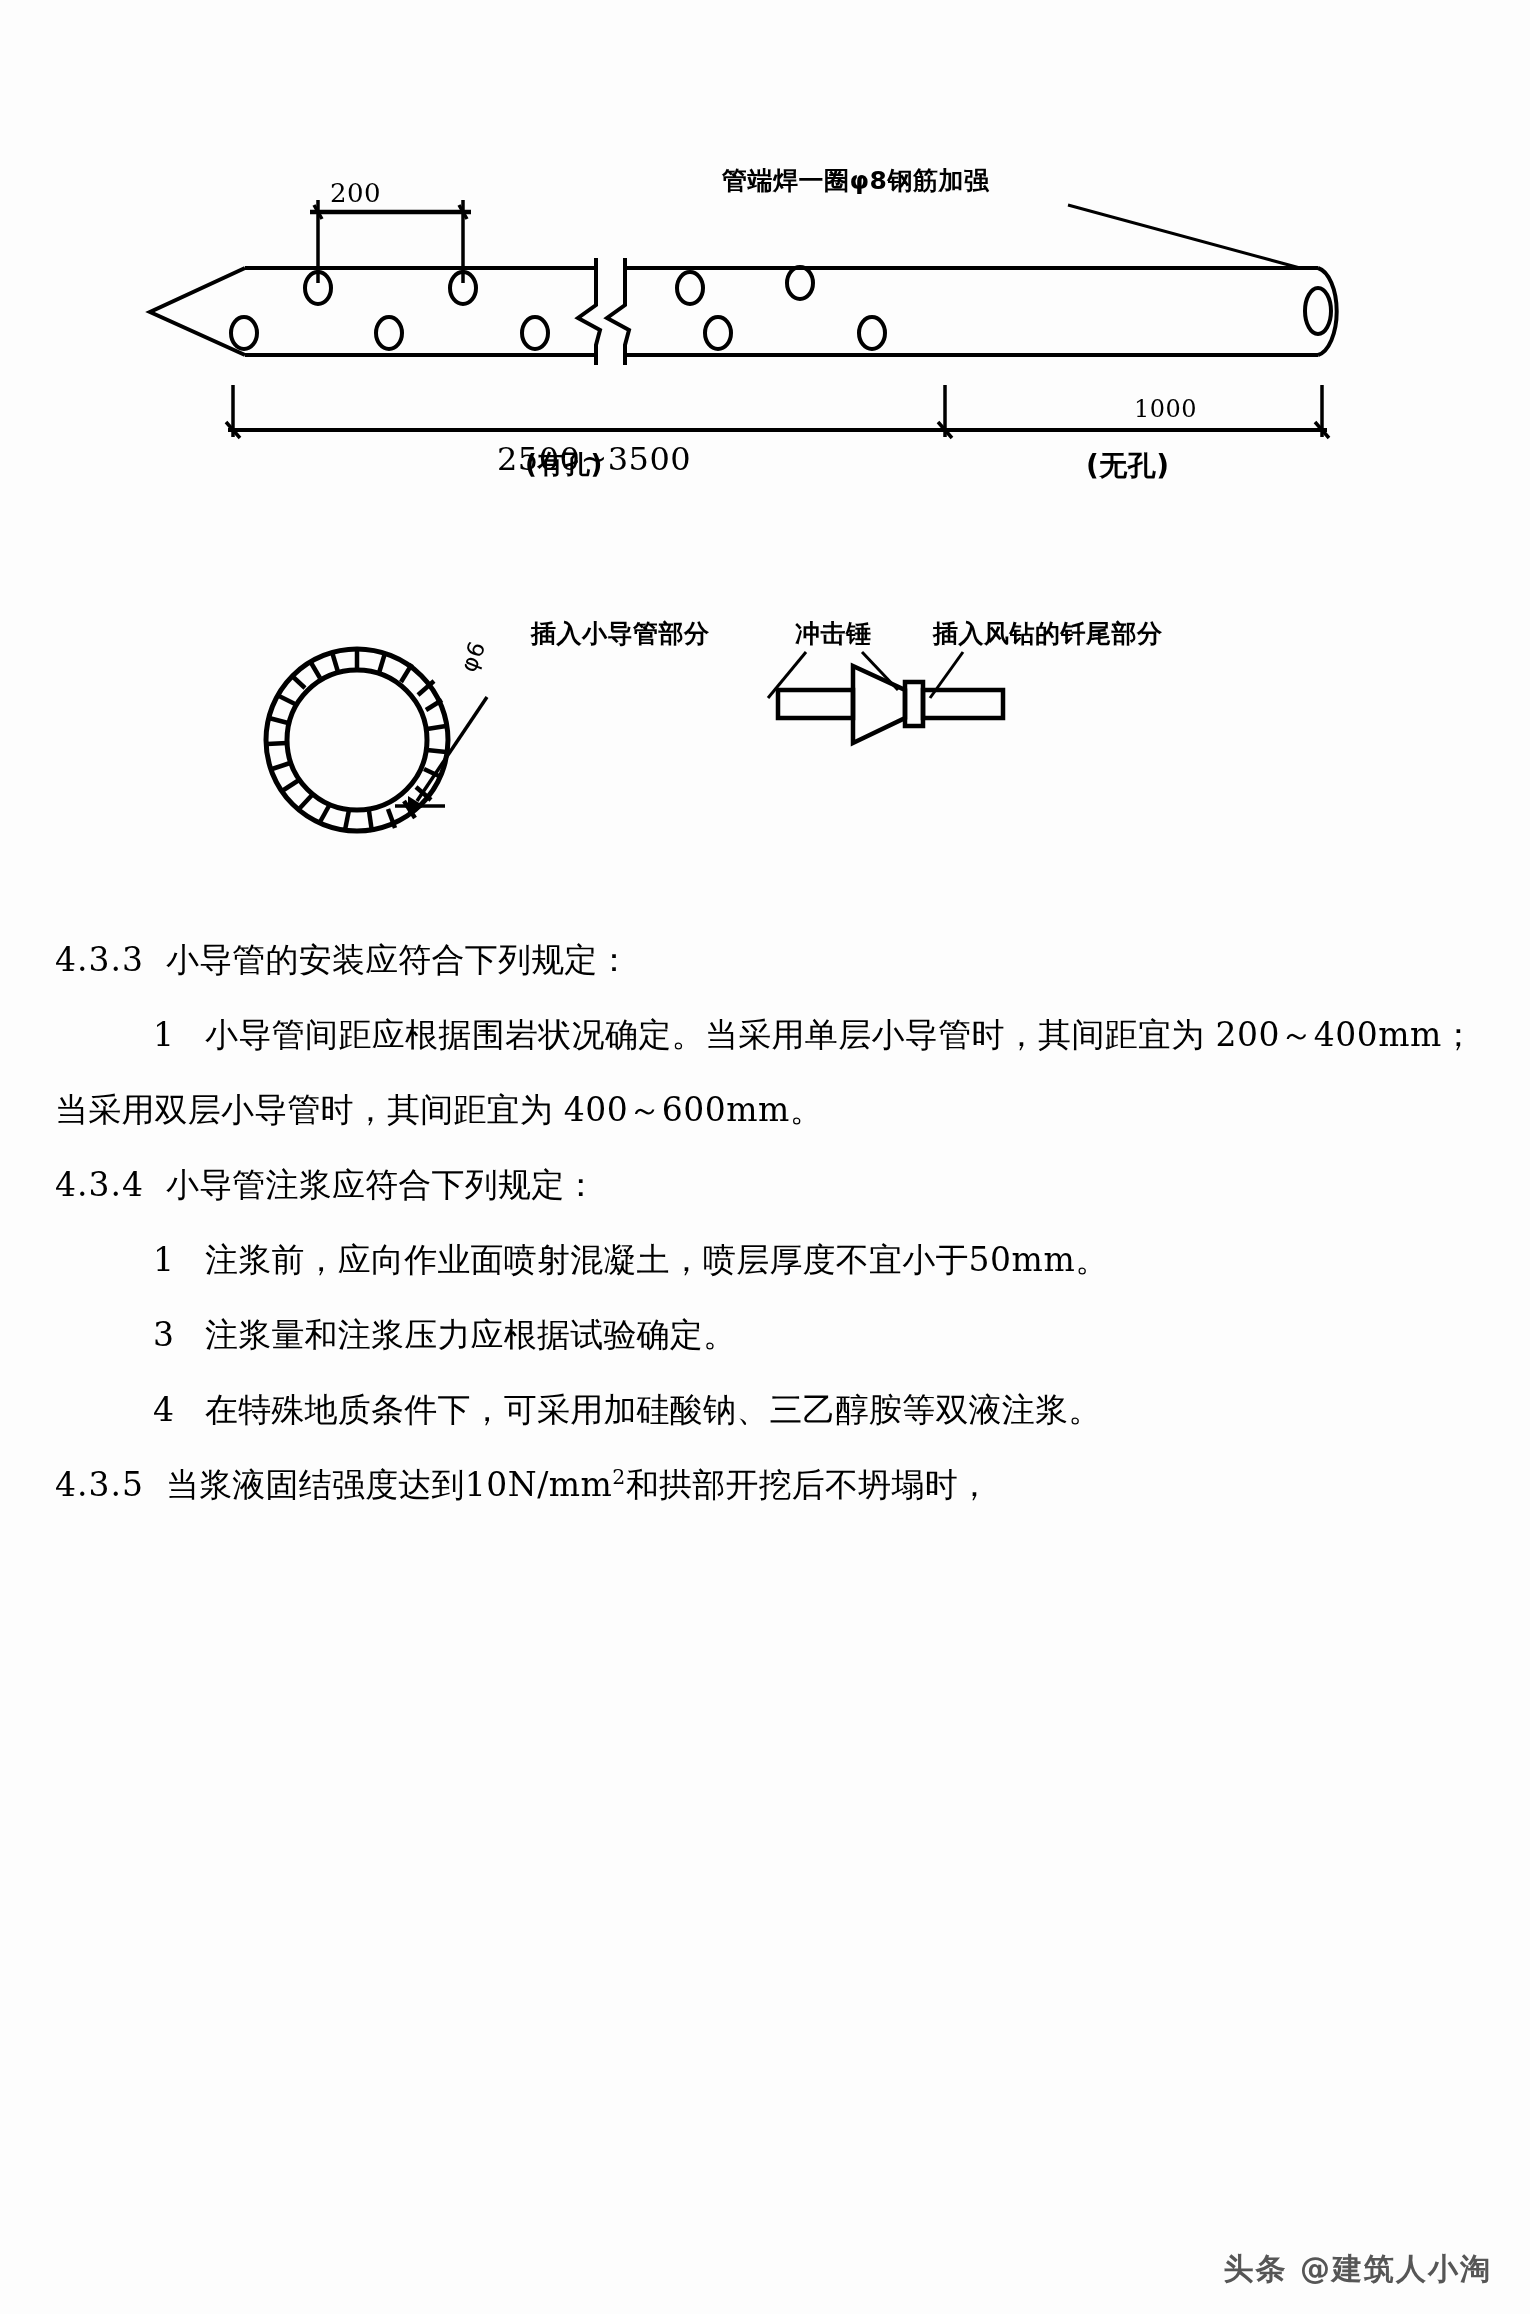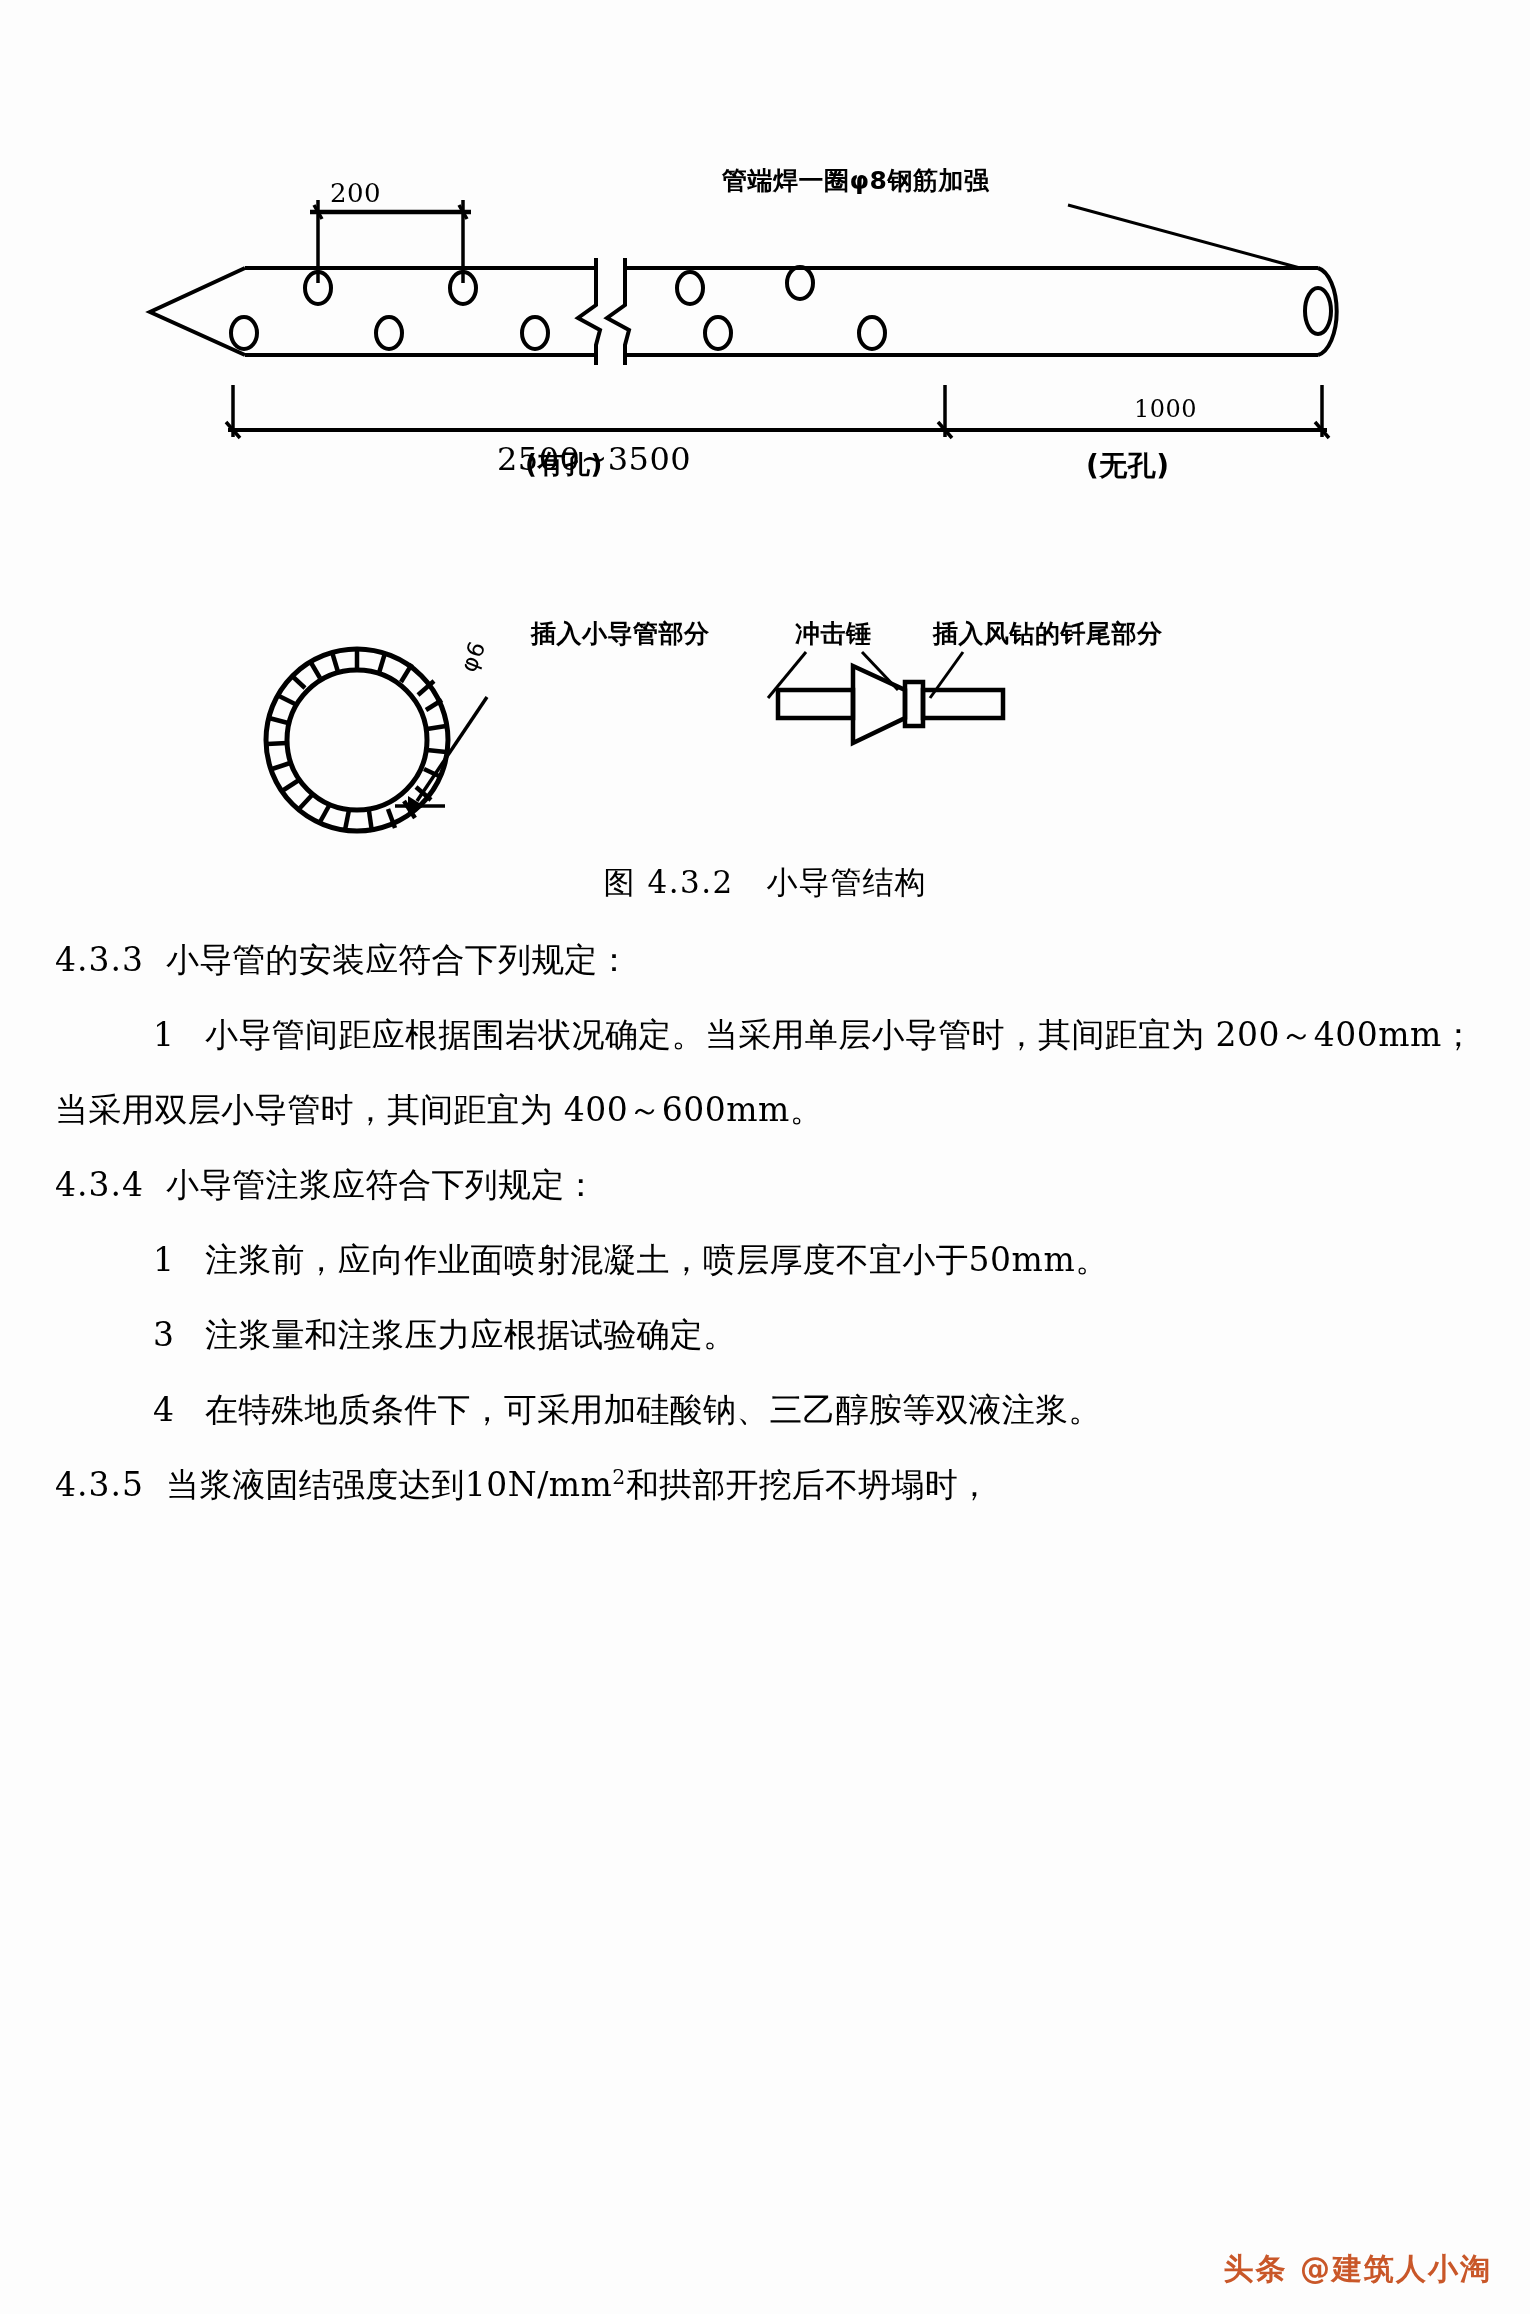--- a/index.html
+++ b/index.html
@@ -165,21 +165,21 @@
   }
 
   
   .watermark {
     position: absolute;
     right: 38px;
     bottom: 24px;
     font-size: 30px;
     font-family: "DejaVu Sans", "Liberation Sans", sans-serif;
     font-weight: bold;
-    color: #c2410c;
+    color: #404040;
     opacity: 0.88;
     letter-spacing: 2px;
     text-shadow: 1px 1px 0 rgba(255,255,255,0.9);
   }
 </style>
 </head>
 <body>
 
 <div class="page">
 
@@ -303,23 +303,20 @@
     <div class="fig-label lbl-200">200</div>
     <div class="fig-label lbl-dim-left">2500~3500</div>
     <div class="fig-label lbl-dim-left-sub">(有孔)</div>
     <div class="fig-label lbl-dim-right">1000</div>
     <div class="fig-label lbl-dim-right-sub">(无孔)</div>
     <div class="fig-label lbl-phi6">φ6</div>
     <div class="fig-label lbl-insert1">插入小导管部分</div>
     <div class="fig-label lbl-hammer">冲击锤</div>
     <div class="fig-label lbl-insert2">插入风钻的钎尾部分</div>
 
-    <div class="fig-caption">
-      <span class="cap-num">图 4.3.2</span>&nbsp;&nbsp;&nbsp;<span>小导管结构</span>
-    </div>
   </div>
 
   <div class="body-text">
 
     <p class="para clause">
       <span class="num">4.3.3</span><span>小导管的安装应符合下列规定：</span>
     </p>
 
     <p class="para item">
       <span class="num">1</span><span>小导管间距应根据围岩状况确定。当采用单层小导管时，其间距宜为 </span><span class="lat">200～400mm</span><span>；当采用双层小导管时，其间距宜为 </span><span class="lat">400～600mm</span><span>。</span>

